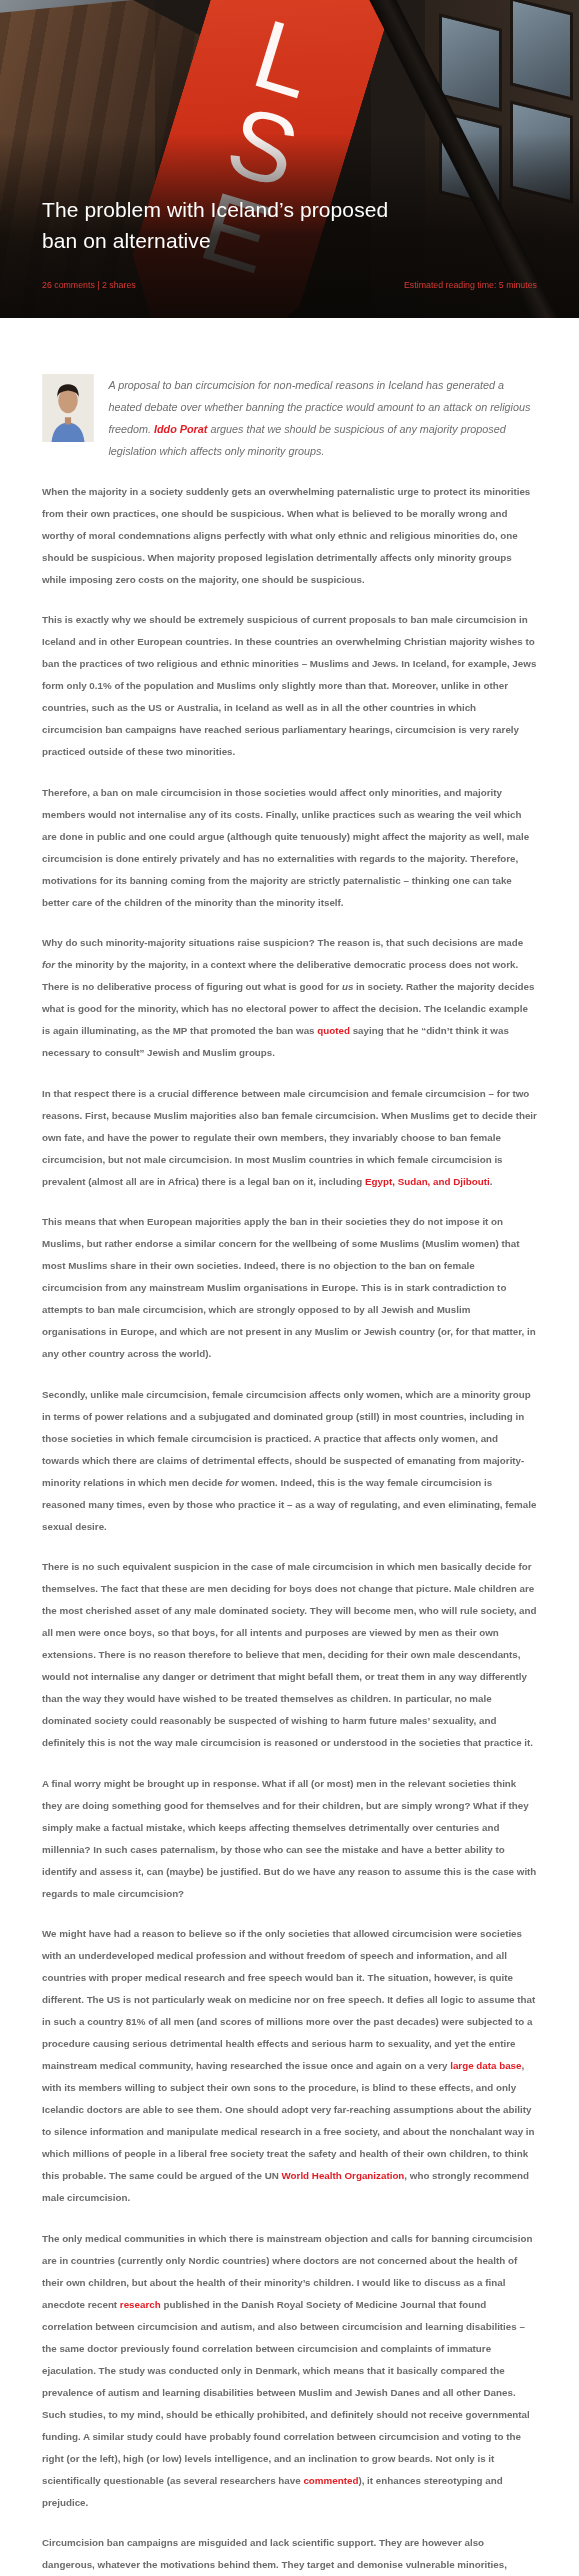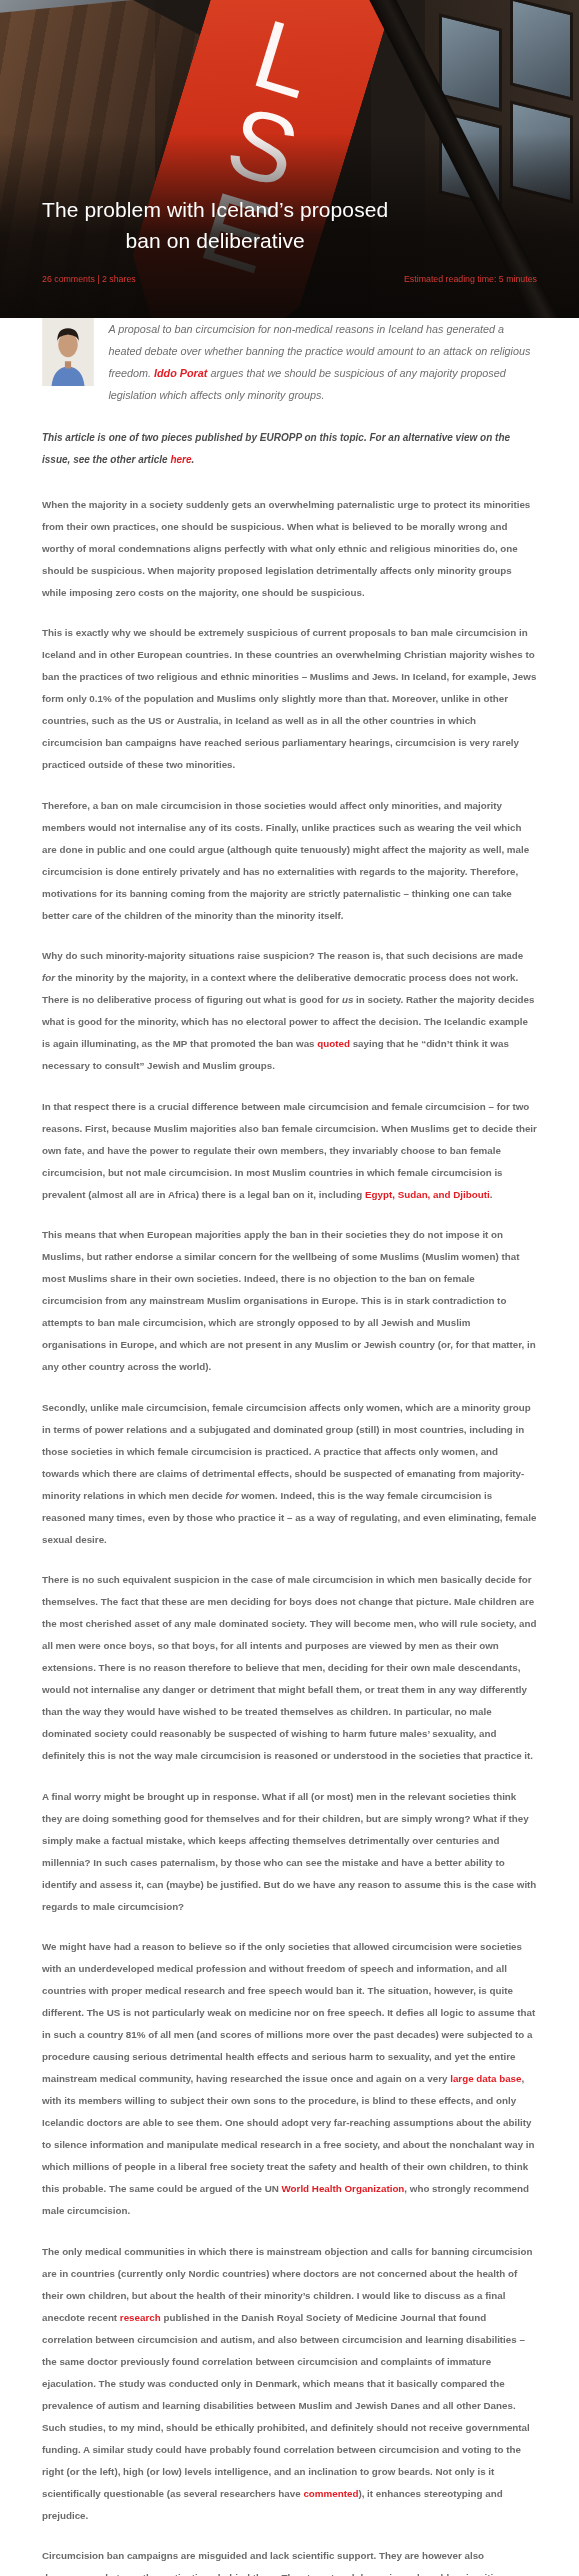--- a/index.html
+++ b/index.html
@@ -29,27 +29,27 @@
     transform:rotate(17deg);transform-origin:50% 0;
     background:linear-gradient(160deg,#e0492a 0%,#cc2f17 45%,#a81d0e 100%);
     clip-path:polygon(0 0,100% 0,100% 74%,50% 100%,0 74%);
     display:flex;align-items:center;justify-content:center;}
   .flag .flag-text{display:block;width:1ch;word-break:break-all;text-align:center;
     color:rgba(255,255,255,.96);font-size:98px;line-height:.92;font-weight:400;margin-top:-41px;}
   .pole{position:absolute;left:355px;top:-31px;width:24px;height:464px;z-index:4;
     transform:rotate(-27deg);transform-origin:50% 0;
     background:linear-gradient(90deg,#0c0a08,#1f1a16 60%,#0c0a08);}
   .hero-title{position:absolute;left:42px;top:180px;z-index:5;color:#ffffff;
-    font-size:21px;line-height:31px;font-weight:300;letter-spacing:0.1px;text-align:center;}
-  .hero-meta{position:absolute;left:42px;top:274px;width:495px;z-index:5;
+    font-size:21px;line-height:31px;font-weight:300;letter-spacing:0.1px;}
+  .hero-meta{position:absolute;left:42px;top:280px;width:495px;z-index:5;
     display:flex;justify-content:space-between;font-size:8.8px;color:#d93a35;}
 
   
   .content{width:495px;margin:0 0 0 42px;}
-  .intro{display:flex;gap:14.4px;}
+  .intro{display:flex;gap:14.4px;margin-top:56px;}
   .intro .portrait{flex:0 0 52px;}
   .intro-text{font-size:10.8px;line-height:22px;color:#6e6e6e;}
   .intro-text .it, .intro-text span, .intro-text a{font-style:italic;}
   .notice{margin:20.6px 0 23px 0;font-size:10px;line-height:22px;color:#4c4c4c;font-weight:bold;font-style:italic;}
   .para{font-size:9.8px;line-height:22px;color:#6b6b6b;margin:18.5px 0;font-weight:700;}
   .lnk{color:#e31b23;}
   .it{font-style:italic;}
   .b{font-weight:bold;}
 </style>
 </head>
@@ -65,21 +65,21 @@
     <div class="win" style="left:85px;top:108px;width:57px;height:82px;"></div>
   </div>
   <div class="shade-mid"></div>
   <div class="flag">
     <span class="flag-text">LSE</span>
   </div>
   <div class="pole"></div>
   <div class="shadow-bottom"></div>
   <h1 class="hero-title">
     <span>The problem with Iceland’s proposed</span><br>
-    <span>ban on deliberative</span>
+    <span>ban on alternative</span>
   </h1>
   <div class="hero-meta">
     <span>26 comments | 2 shares</span>
     <span>Estimated reading time: 5 minutes</span>
   </div>
 </div>
 
 <div class="content">
 
   <div class="intro">
@@ -88,21 +88,20 @@
         <rect width="100" height="132" fill="#ece8e2"></rect>
         <ellipse cx="50" cy="52" rx="19" ry="24" fill="#c89b7b"></ellipse>
         <path d="M29 48 Q28 20 50 20 Q72 20 71 48 Q71 34 50 32 Q29 34 29 48Z" fill="#241b16"></path>
         <path d="M18 132 Q22 96 50 94 Q78 96 82 132 Z" fill="#5d82c1"></path>
         <rect x="44" y="84" width="12" height="14" fill="#b98a6c"></rect>
       </svg>
     </div>
     <div class="intro-text"><span class="it">A proposal to ban circumcision for non-medical reasons in Iceland has generated a heated debate over whether banning the practice would amount to an attack on religious freedom. </span><a href="#" class="lnk it b">Iddo Porat</a><span class="it"> argues that we should be suspicious of any majority proposed legislation which affects only minority groups.</span></div>
   </div>
 
-  <div class="notice"><span>This article is one of two pieces published by EUROPP on this topic. For an alternative view on the issue, see the other article </span><a href="#" class="lnk">here</a><span>.</span></div>
 
   <div id="article-body">
       <p class="para"><span>When the majority in a society suddenly gets an overwhelming paternalistic urge to protect its minorities from their own practices, one should be suspicious. When what is believed to be morally wrong and worthy of moral condemnations aligns perfectly with what only ethnic and religious minorities do, one should be suspicious. When majority proposed legislation detrimentally affects only minority groups while imposing zero costs on the majority, one should be suspicious.</span></p>
       <p class="para"><span>This is exactly why we should be extremely suspicious of current proposals to ban male circumcision in Iceland and in other European countries. In these countries an overwhelming Christian majority wishes to ban the practices of two religious and ethnic minorities – Muslims and Jews. In Iceland, for example, Jews form only 0.1% of the population and Muslims only slightly more than that. Moreover, unlike in other countries, such as the US or Australia, in Iceland as well as in all the other countries in which circumcision ban campaigns have reached serious parliamentary hearings, circumcision is very rarely practiced outside of these two minorities.</span></p>
       <p class="para"><span>Therefore, a ban on male circumcision in those societies would affect only minorities, and majority members would not internalise any of its costs. Finally, unlike practices such as wearing the veil which are done in public and one could argue (although quite tenuously) might affect the majority as well, male circumcision is done entirely privately and has no externalities with regards to the majority. Therefore, motivations for its banning coming from the majority are strictly paternalistic – thinking one can take better care of the children of the minority than the minority itself.</span></p>
       <p class="para"><span>Why do such minority-majority situations raise suspicion? The reason is, that such decisions are made </span><span class="it">for</span><span> the minority by the majority, in a context where the deliberative democratic process does not work. There is no deliberative process of figuring out what is good for </span><span class="it">us</span><span> in society. Rather the majority decides what is good for the minority, which has no electoral power to affect the decision. The Icelandic example is again illuminating, as the MP that promoted the ban was </span><a href="#" class="lnk">quoted</a><span> saying that he “didn’t think it was necessary to consult” Jewish and Muslim groups.</span></p>
       <p class="para"><span>In that respect there is a crucial difference between male circumcision and female circumcision – for two reasons. First, because Muslim majorities also ban female circumcision. When Muslims get to decide their own fate, and have the power to regulate their own members, they invariably choose to ban female circumcision, but not male circumcision. In most Muslim countries in which female circumcision is prevalent (almost all are in Africa) there is a legal ban on it, including </span><a href="#" class="lnk">Egypt, Sudan, and Djibouti</a><span>.</span></p>
       <p class="para"><span>This means that when European majorities apply the ban in their societies they do not impose it on Muslims, but rather endorse a similar concern for the wellbeing of some Muslims (Muslim women) that most Muslims share in their own societies. Indeed, there is no objection to the ban on female circumcision from any mainstream Muslim organisations in Europe. This is in stark contradiction to attempts to ban male circumcision, which are strongly opposed to by all Jewish and Muslim organisations in Europe, and which are not present in any Muslim or Jewish country (or, for that matter, in any other country across the world).</span></p>
       <p class="para"><span>Secondly, unlike male circumcision, female circumcision affects only women, which are a minority group in terms of power relations and a subjugated and dominated group (still) in most countries, including in those societies in which female circumcision is practiced. A practice that affects only women, and towards which there are claims of detrimental effects, should be suspected of emanating from majority-minority relations in which men decide </span><span class="it">for</span><span> women. Indeed, this is the way female circumcision is reasoned many times, even by those who practice it – as a way of regulating, and even eliminating, female sexual desire.</span></p>
       <p class="para"><span>There is no such equivalent suspicion in the case of male circumcision in which men basically decide for themselves. The fact that these are men deciding for boys does not change that picture. Male children are the most cherished asset of any male dominated society. They will become men, who will rule society, and all men were once boys, so that boys, for all intents and purposes are viewed by men as their own extensions. There is no reason therefore to believe that men, deciding for their own male descendants, would not internalise any danger or detriment that might befall them, or treat them in any way differently than the way they would have wished to be treated themselves as children. In particular, no male dominated society could reasonably be suspected of wishing to harm future males’ sexuality, and definitely this is not the way male circumcision is reasoned or understood in the societies that practice it.</span></p>

